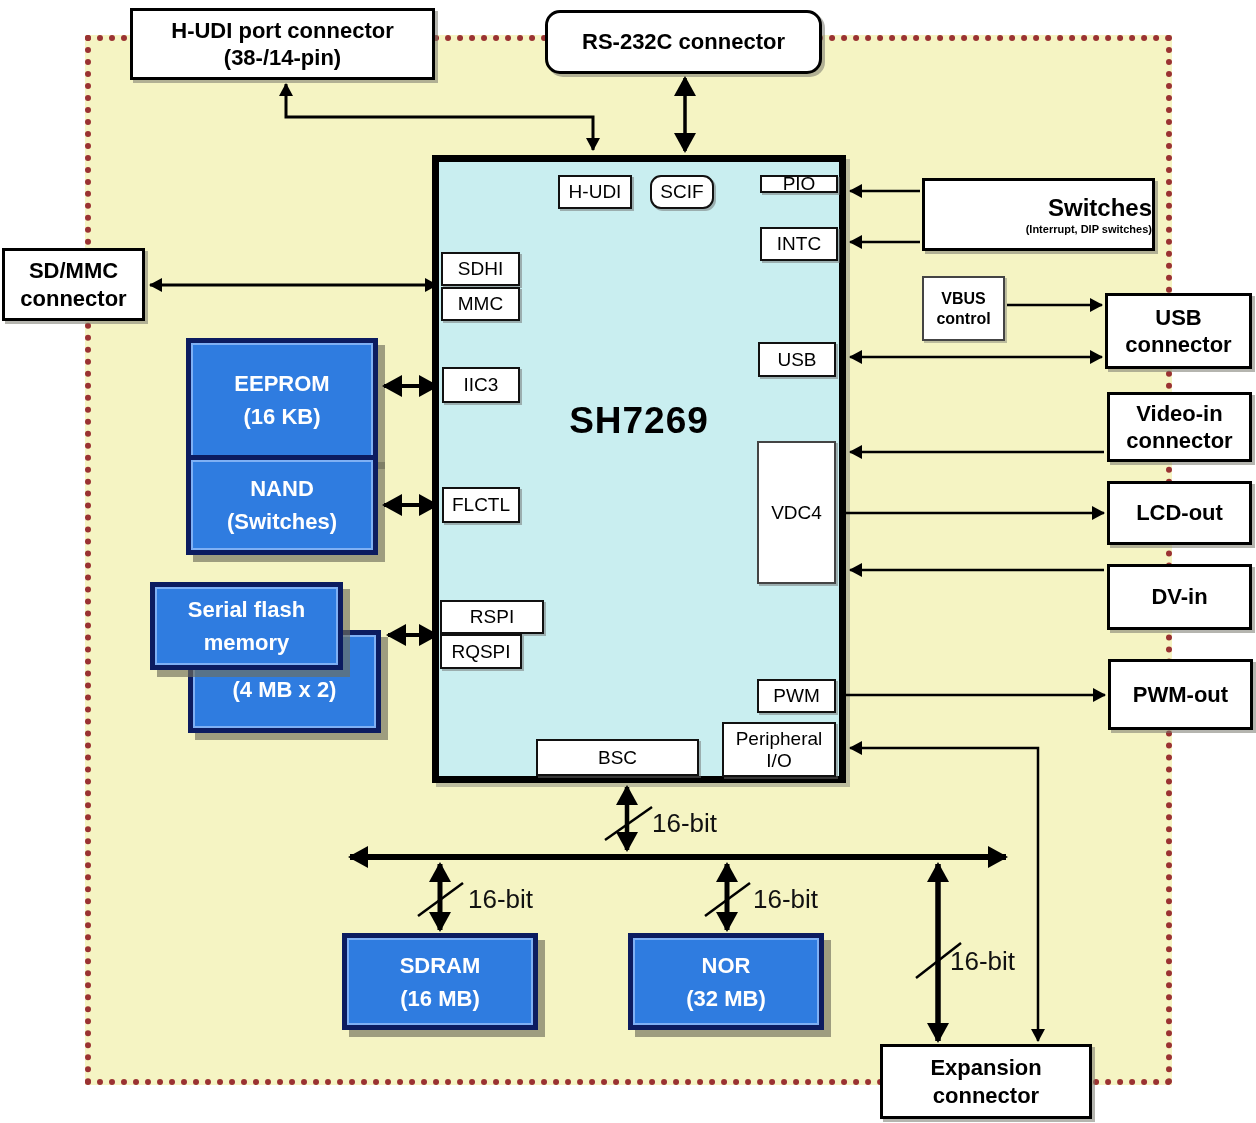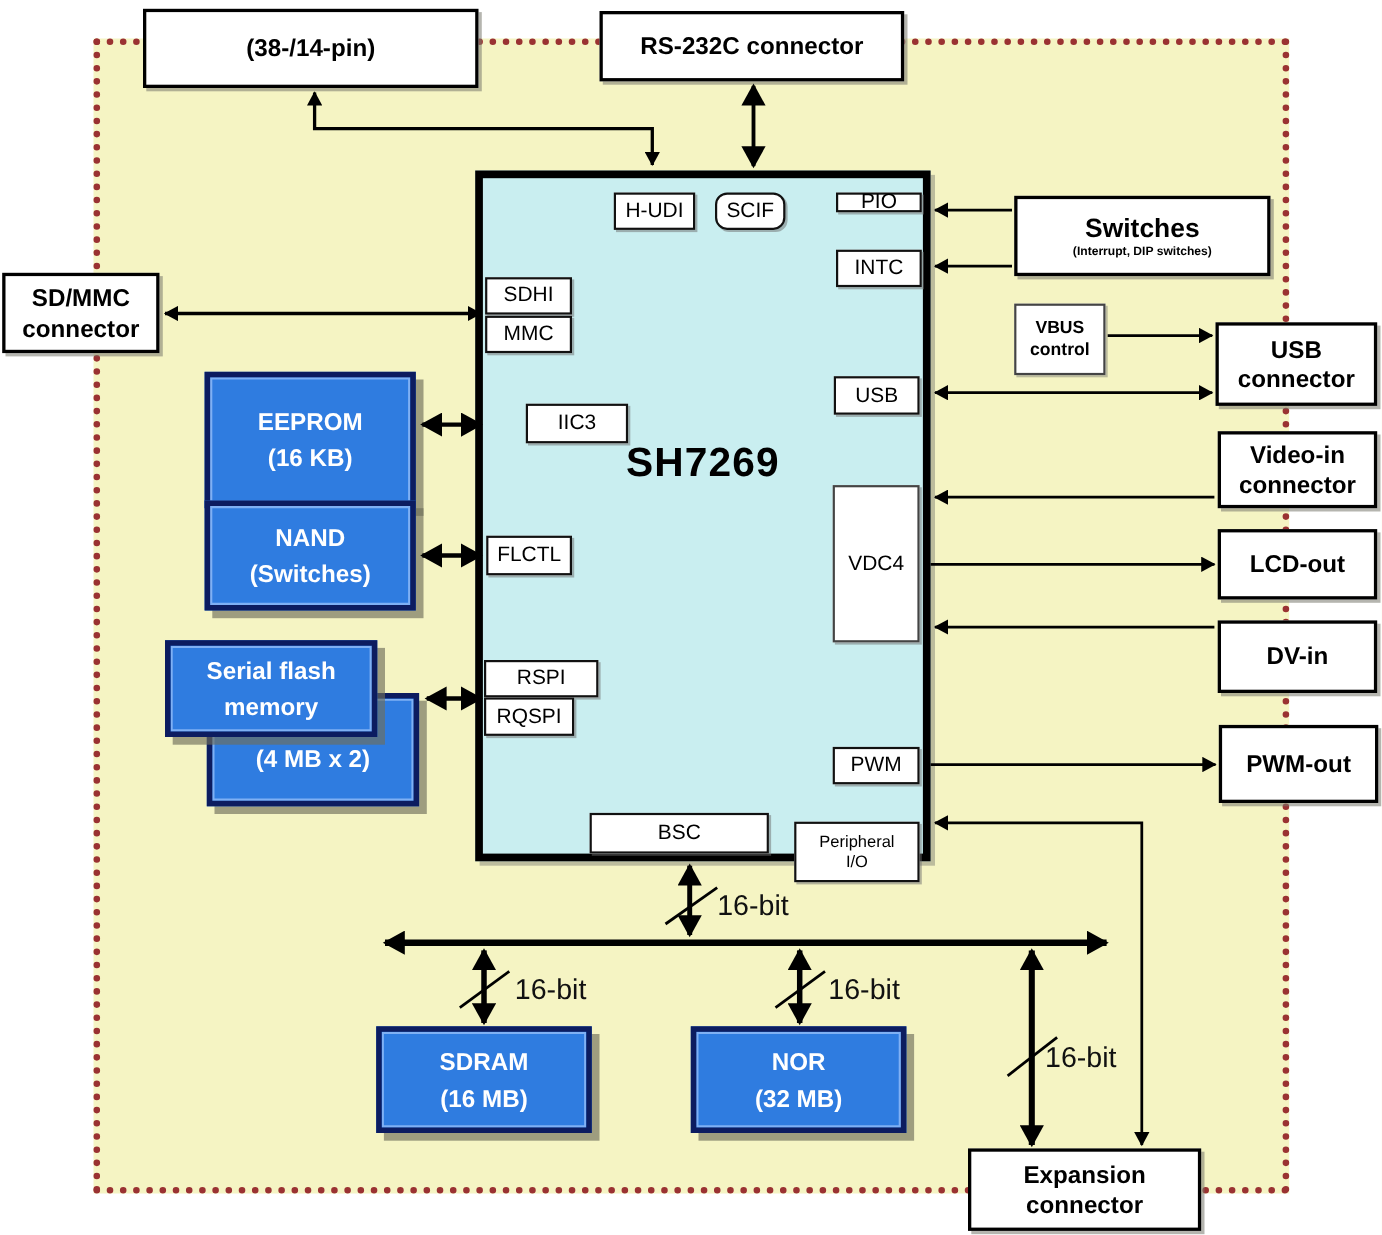--- a/index.html
+++ b/index.html
@@ -73,60 +73,61 @@
     </div>
   <div class="cblock" style="left:760px;top:227px;width:78px;height:34px;">
       <span>INTC</span>
     </div>
   <div class="cblock" style="left:441px;top:252px;width:79px;height:34px;">
       <span>SDHI</span>
     </div>
   <div class="cblock" style="left:441px;top:287px;width:79px;height:34px;">
       <span>MMC</span>
     </div>
-  <div class="cblock" style="left:442px;top:367px;width:93px;height:36px;margin-left:36px;">
+  <div class="cblock" style="left:442px;top:367px;width:78px;height:36px;">
       <span>IIC3</span>
     </div>
   <div class="cblock" style="left:442px;top:487px;width:78px;height:36px;">
       <span>FLCTL</span>
     </div>
   <div class="cblock" style="left:440px;top:600px;width:104px;height:34px;">
       <span>RSPI</span>
     </div>
   <div class="cblock" style="left:440px;top:634px;width:82px;height:35px;">
       <span>RQSPI</span>
     </div>
   <div class="cblock" style="left:758px;top:342px;width:78px;height:35px;">
       <span>USB</span>
     </div>
   <div class="cblock gray" style="left:757px;top:441px;width:79px;height:143px;">
       <span>VDC4</span>
     </div>
   <div class="cblock" style="left:757px;top:679px;width:79px;height:34px;">
       <span>PWM</span>
     </div>
-  <div class="cblock" style="left:722px;top:722px;width:114px;height:55px;font-size:15px;margin-top:25px;">
+  <div class="cblock" style="left:722px;top:722px;width:114px;height:55px;font-size:19px;">
     <span>Peripheral</span>
     <span>I/O</span>
   </div>
   <div class="cblock" style="left:536px;top:739px;width:163px;height:37px;">
       <span>BSC</span>
     </div>
 
   <div class="wbox" style="left:130px;top:8px;width:305px;height:72px;">
+    <span class="l1">H-UDI port connector</span>
     <span class="l2">(38-/14-pin)</span>
   </div>
-  <div class="wbox" style="left:545px;top:10px;width:277px;height:64px;">
+  <div class="wbox" style="left:545px;top:10px;width:277px;height:64px;border-radius:15px;">
     <span class="l1">RS-232C connector</span>
   </div>
   <div class="wbox" style="left:2px;top:248px;width:143px;height:73px;">
     <span class="l1">SD/MMC</span>
     <span class="l2">connector</span>
   </div>
-  <div class="wbox small2" style="left:922px;top:178px;width:233px;height:73px;">
+  <div class="wbox small2" style="left:922px;top:178px;width:233px;height:73px;align-items:flex-end;">
     <span class="l1" style="font-size:24px;">Switches</span>
     <span class="l2">(Interrupt, DIP switches)</span>
   </div>
   <div class="wbox" style="left:922px;top:276px;width:83px;height:65px;border:2px solid #444;box-shadow:2px 2px 0 rgba(120,120,110,.45);">
     <span class="l1" style="font-size:16px;">VBUS</span>
     <span class="l2" style="font-size:16px;">control</span>
   </div>
   <div class="wbox" style="left:1105px;top:293px;width:147px;height:76px;">
     <span class="l1">USB</span>
     <span class="l2">connector</span>

